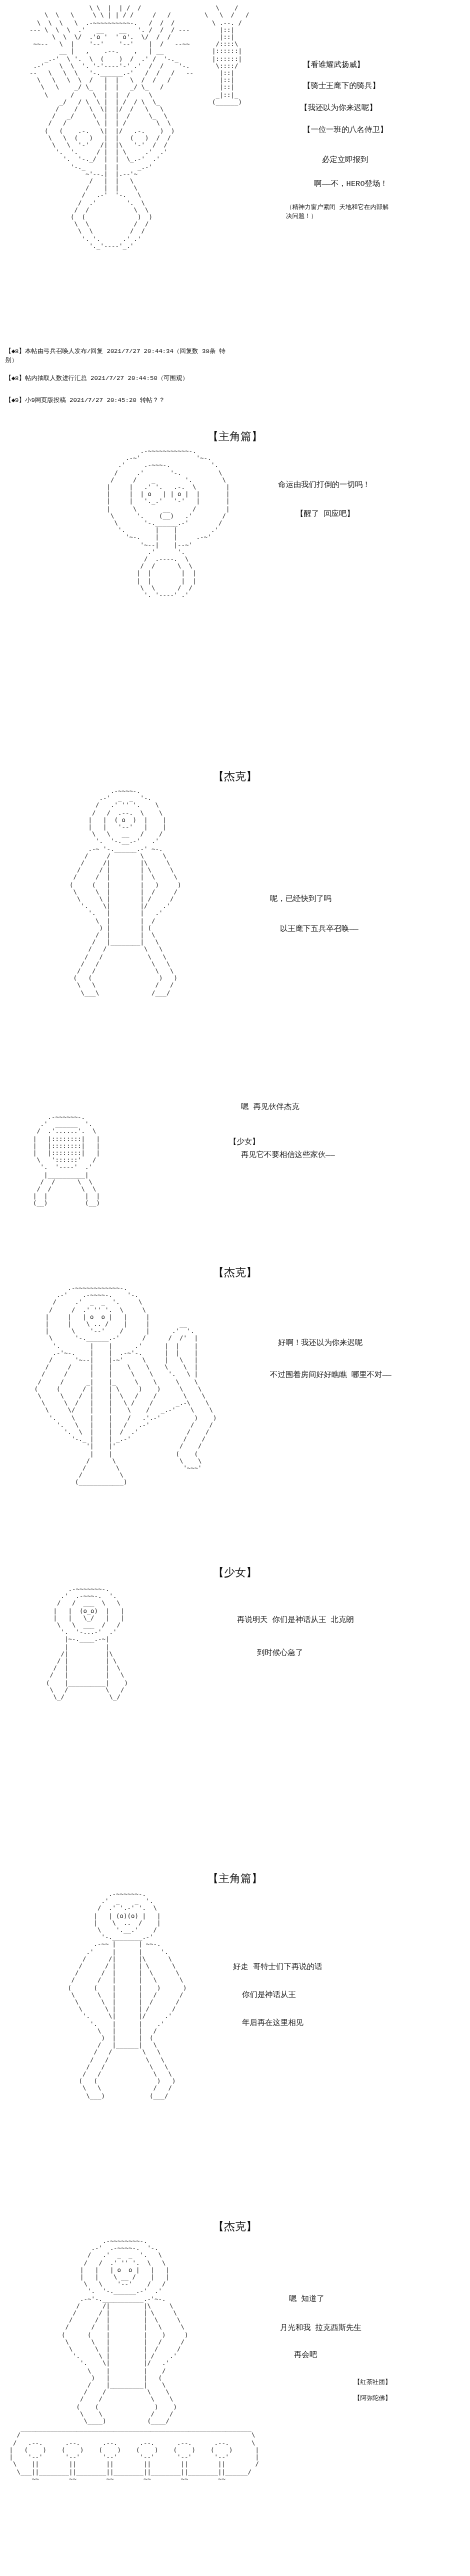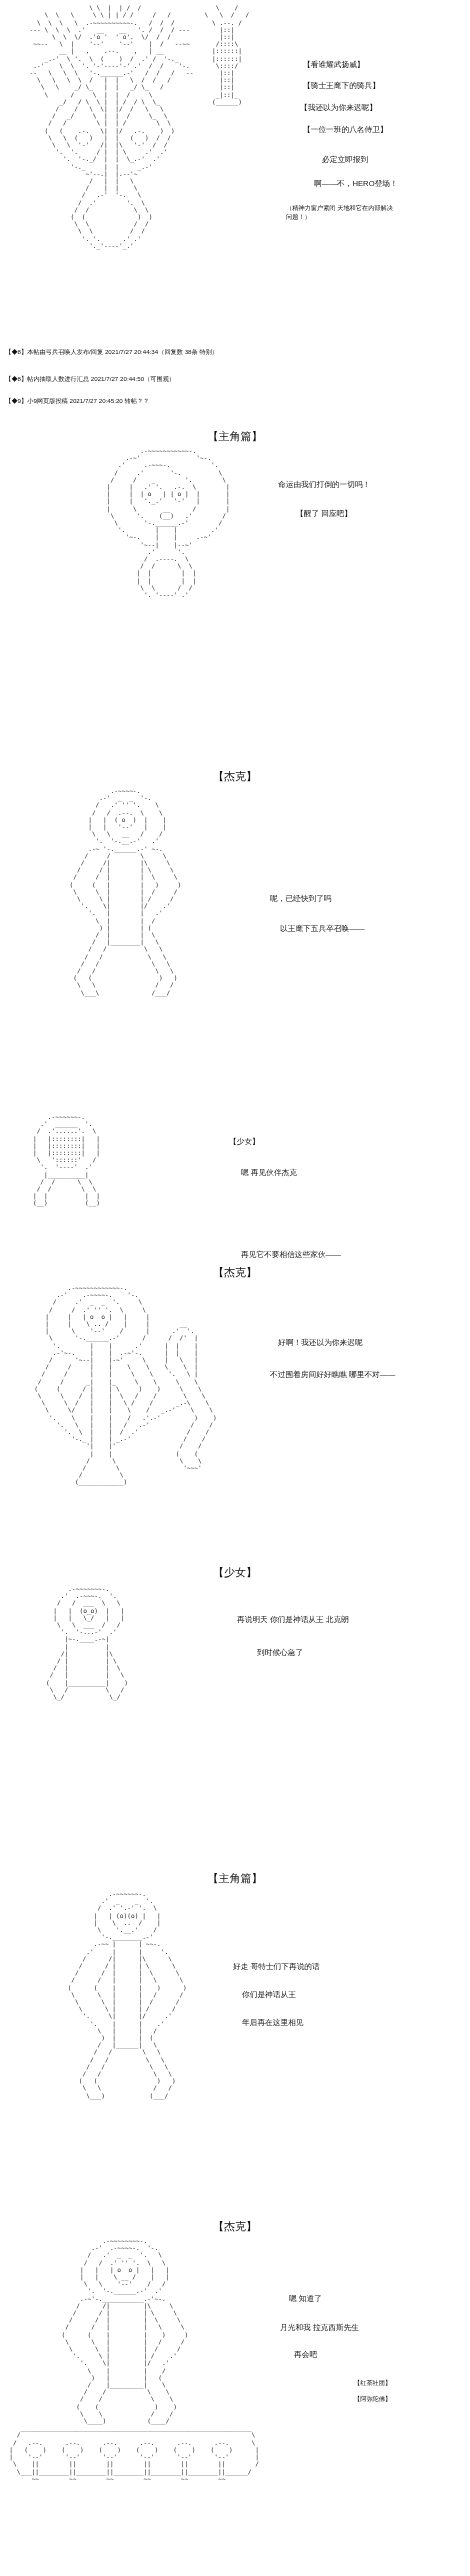--- a/index.html
+++ b/index.html
@@ -8,21 +8,21 @@
     background:#ffffff;
     font-family:"Liberation Sans","DejaVu Sans",sans-serif;
   }
   .aa{
     position:absolute;margin:0;white-space:pre;
     font-family:"DejaVu Sans Mono","Liberation Mono",monospace;
     font-size:6.2px;line-height:7.2px;color:#1a1a1a;
   }
   .txt{
     position:absolute;color:#111111;font-size:7.7px;line-height:10.3px;
-    white-space:nowrap;font-family:Liberation Sans, sans-serif;
+    white-space:nowrap;font-family:Liberation Mono, monospace;
   }
   .wrap{white-space:normal;}
   .sm{font-size:6.2px;line-height:8.8px;}
   .tag{
     position:absolute;left:0;width:470px;text-align:center;
     color:#111111;font-size:11px;line-height:10.3px;
     font-family:"Liberation Sans","DejaVu Sans",sans-serif;
   }
 </style>
 </head>
@@ -139,22 +139,22 @@
     |   |::::::::|   |
     |   |::::::::|   |
      \   '::::::'   /
       '.  '----'  .'
        |__________|
       /  /      \  \
      /  /        \  \
     |  |          |  |
     (__)          (__)</pre>
 <div class="txt" style="left:229px;top:1137px">【少女】</div>
-<div class="txt" style="left:241px;top:1168px">嗯 再见伙伴杰克</div>
-<div class="txt" style="left:241px;top:1250px">再见它不要相信这些家伙——</div>
+<div class="txt" style="left:241px;top:1102px">嗯 再见伙伴杰克</div>
+<div class="txt" style="left:241px;top:1150px">再见它不要相信这些家伙——</div>
 
 <div class="tag" style="top:1267px">【杰克】</div>
 <pre class="aa" style="left:15.5px;top:1284px">              .-~~~~~~~~~~~~-.
            .-'    .-~~~~-.    '-.
           /     .'  _  _  '.     \
          /     /  .' '' '.  \     \
         |     |   | o  o |   |     |
         |     |    \ .. /    |     |        __
         |      \    '--'    /      |      .'  '.
          \      '-.______.-'      /      /  /'  |

